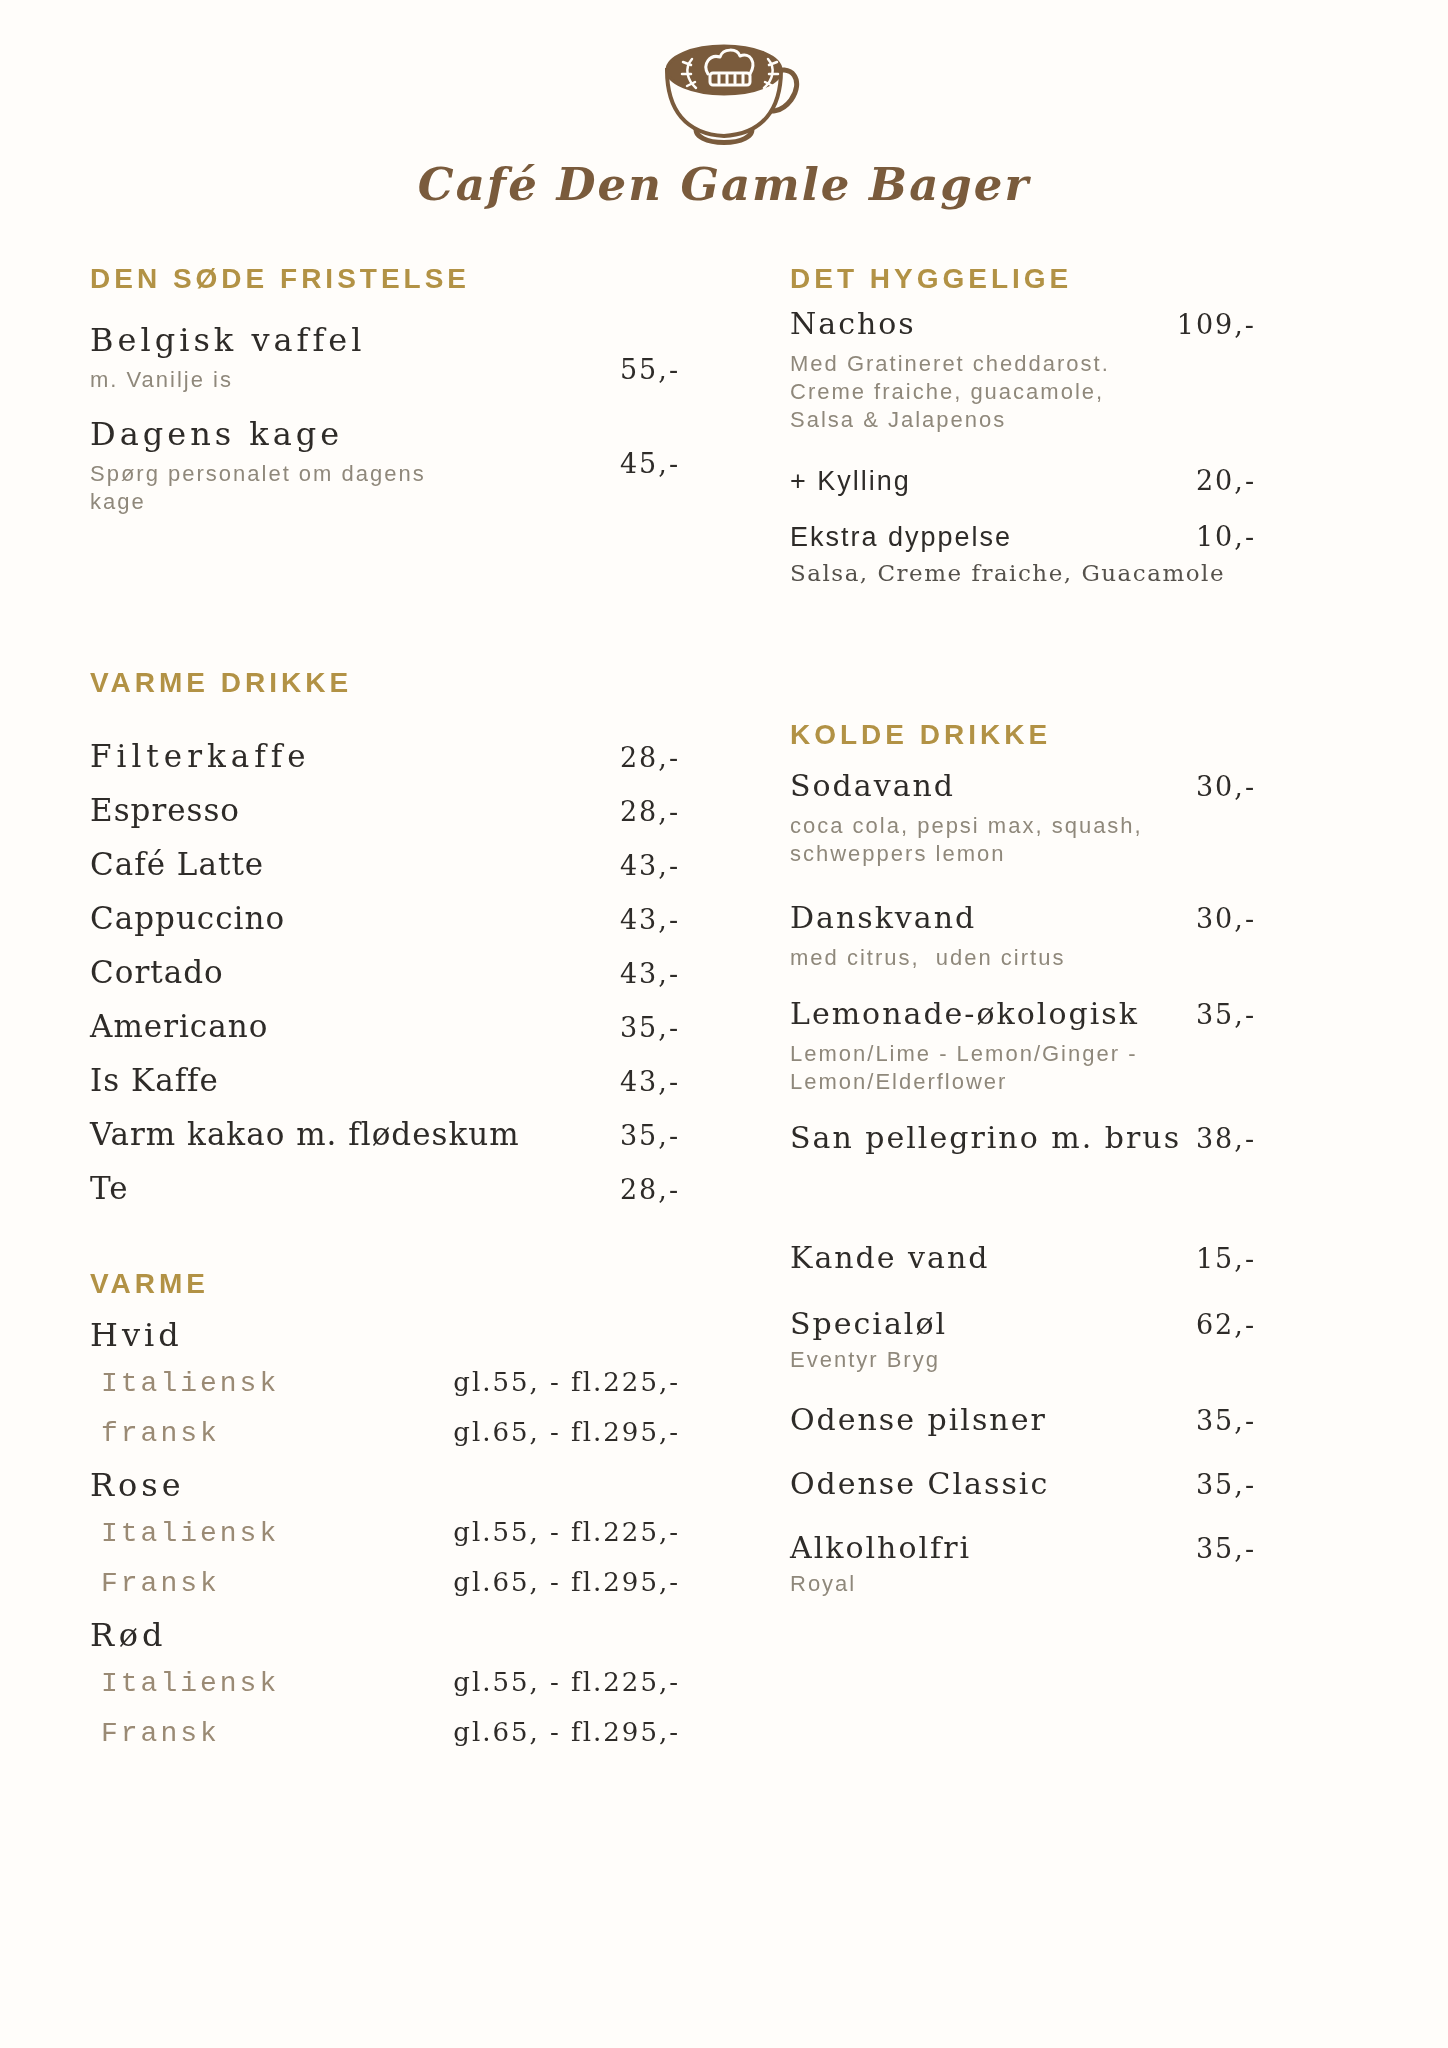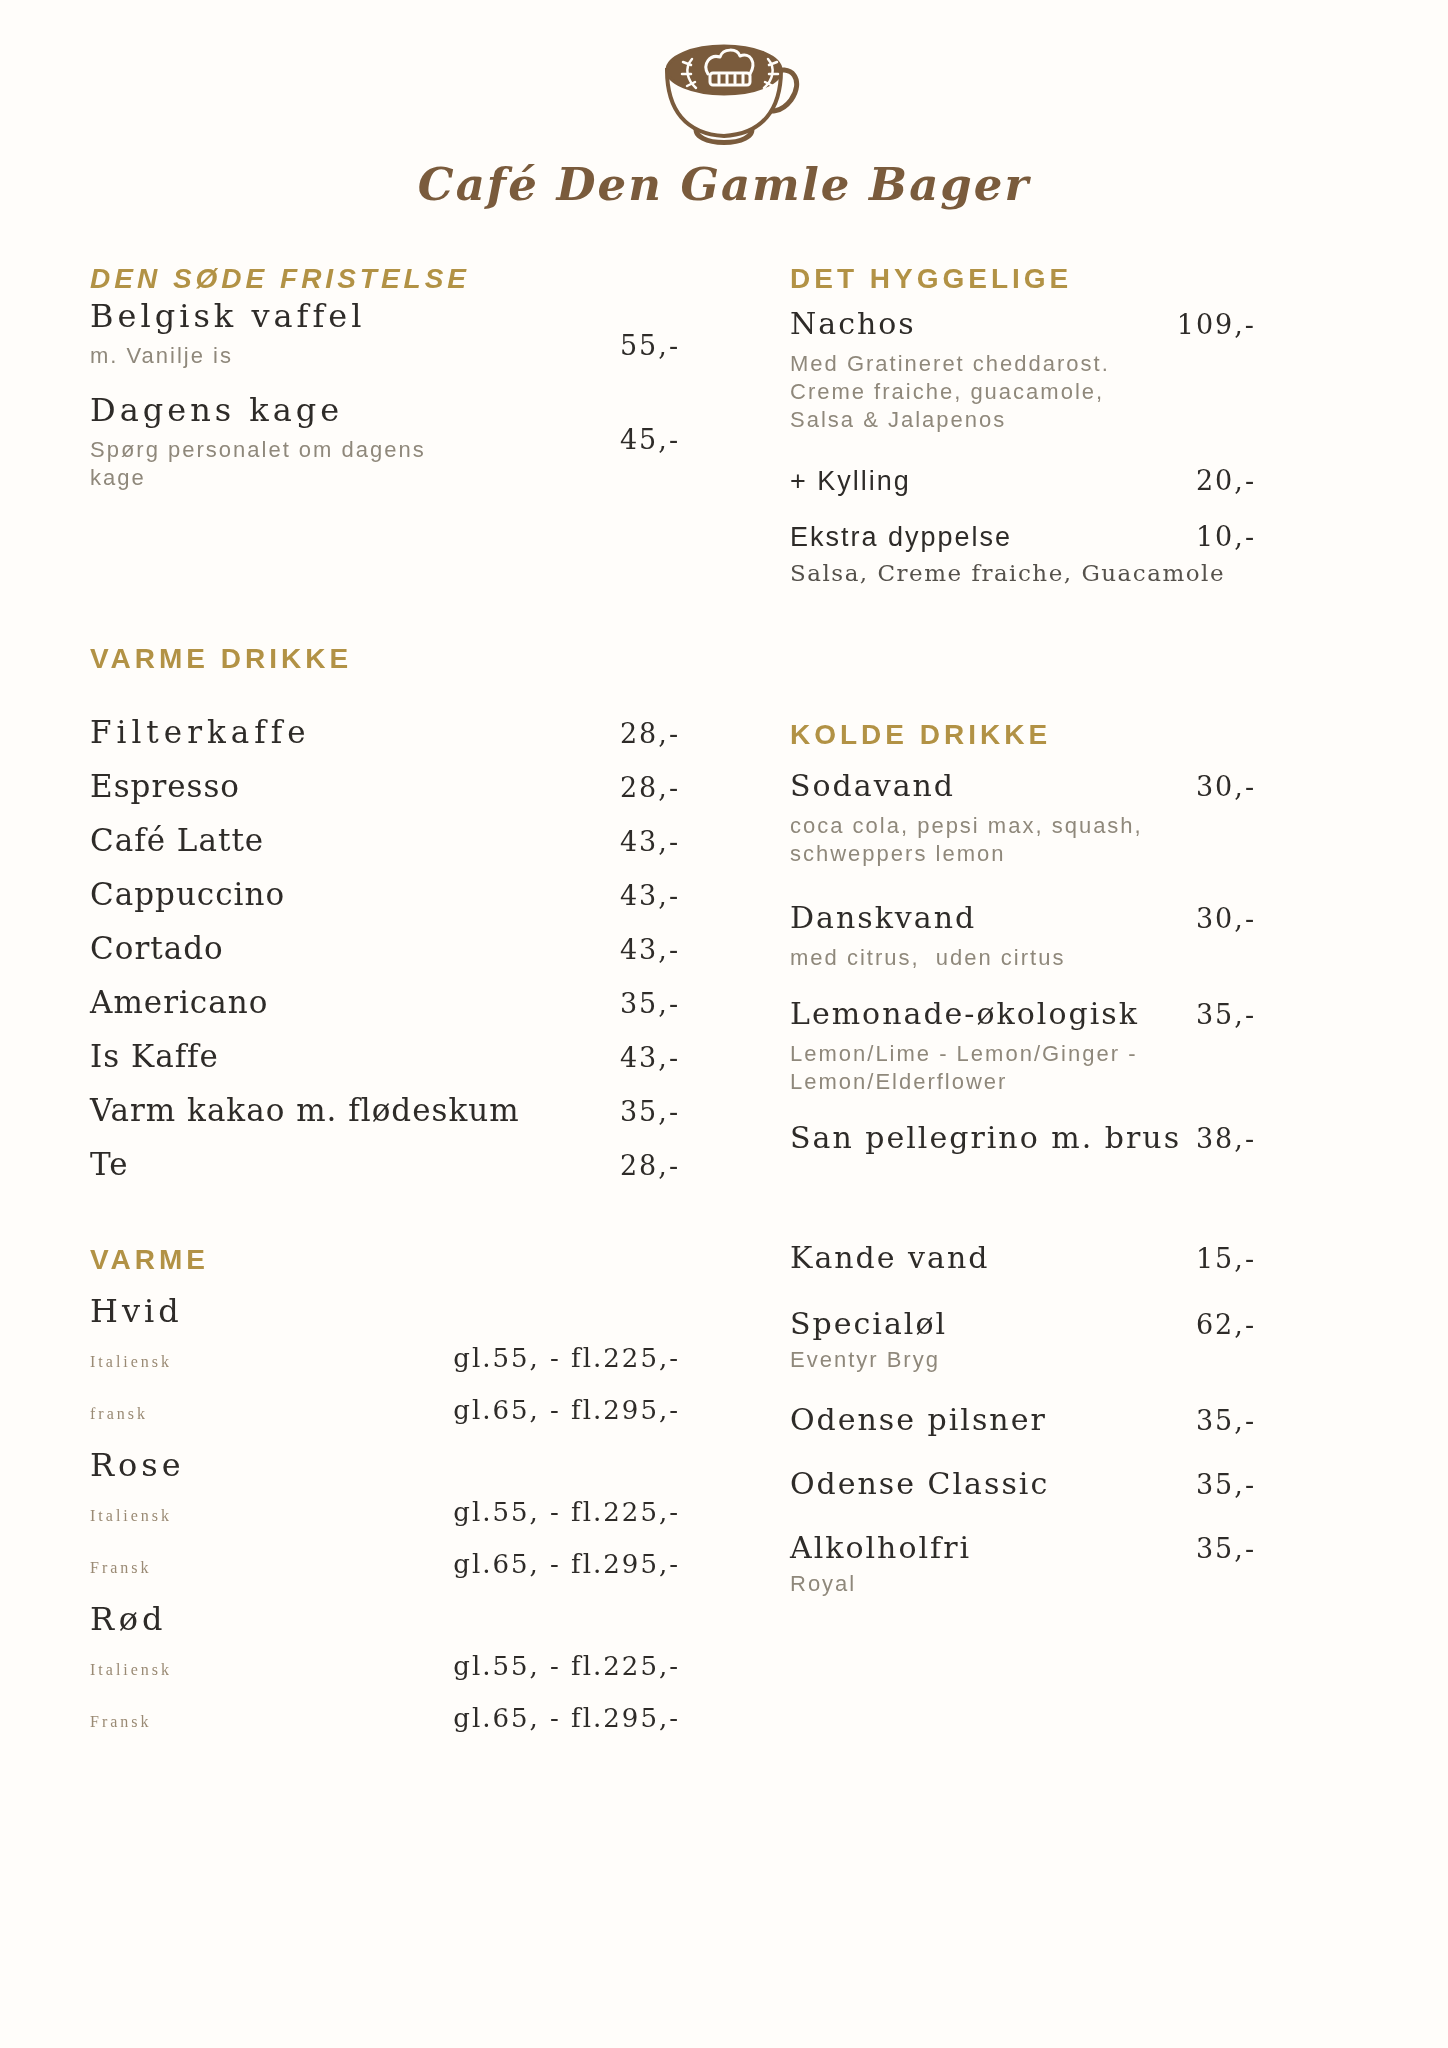--- a/index.html
+++ b/index.html
@@ -52,22 +52,23 @@
     color:var(--desc_serif); margin-top:4px; line-height:30px;
   }
   .hot-list{margin-top:36px;}
   .hot-list .line{margin-bottom:11px; line-height:42px;}
   .wine-name{
     font-family:"DejaVu Serif", serif; font-size:32px; letter-spacing:4px;
     color:var(--ink); line-height:40px; margin:14px 0 10px 0;
   }
   .wine-row{margin-bottom:14px; line-height:34px;}
   .origin{
-    font-family:Liberation Serif, serif; font-size:16px; letter-spacing:3px;
+    font-family:Liberation Mono, monospace; font-size:28px; letter-spacing:3px;
     color:var(--wine_origin);
+    margin-left:11px;
   }
   .wprice{
     font-family:"DejaVu Serif", serif; font-size:26px; letter-spacing:2px; color:var(--ink);
     white-space:nowrap;
   }
 </style>
 </head>
 <body>
 
 <div class="page">
@@ -91,21 +92,21 @@
         <path d="M47 39 l-8 -3 M47 48 l-9 0 M51 56 l-8 4" stroke-width="2.5"></path>
         <path d="M120 62 C129 54 132 42 124 33" stroke-width="2.5"></path>
         <path d="M125 39 l8 -3 M125 48 l9 0 M121 56 l8 4" stroke-width="2.5"></path>
       </g>
     </svg>
     <div class="brand-title">Café Den Gamle Bager</div>
   </header>
 
   <div class="col col-left">
 
-    <div class="section-title" style="font-style:italic;">DEN SØDE FRISTELSE</div>
+    <div class="section-title" style="margin-bottom:24px;">DEN SØDE FRISTELSE</div>
 
     <div class="item">
       <div class="line">
         <span class="name">Belgisk vaffel</span>
         <span class="price lower">55,-</span>
       </div>
       <div class="desc">m. Vanilje is</div>
     </div>
 
     <div class="item" style="margin-top:20px;">

